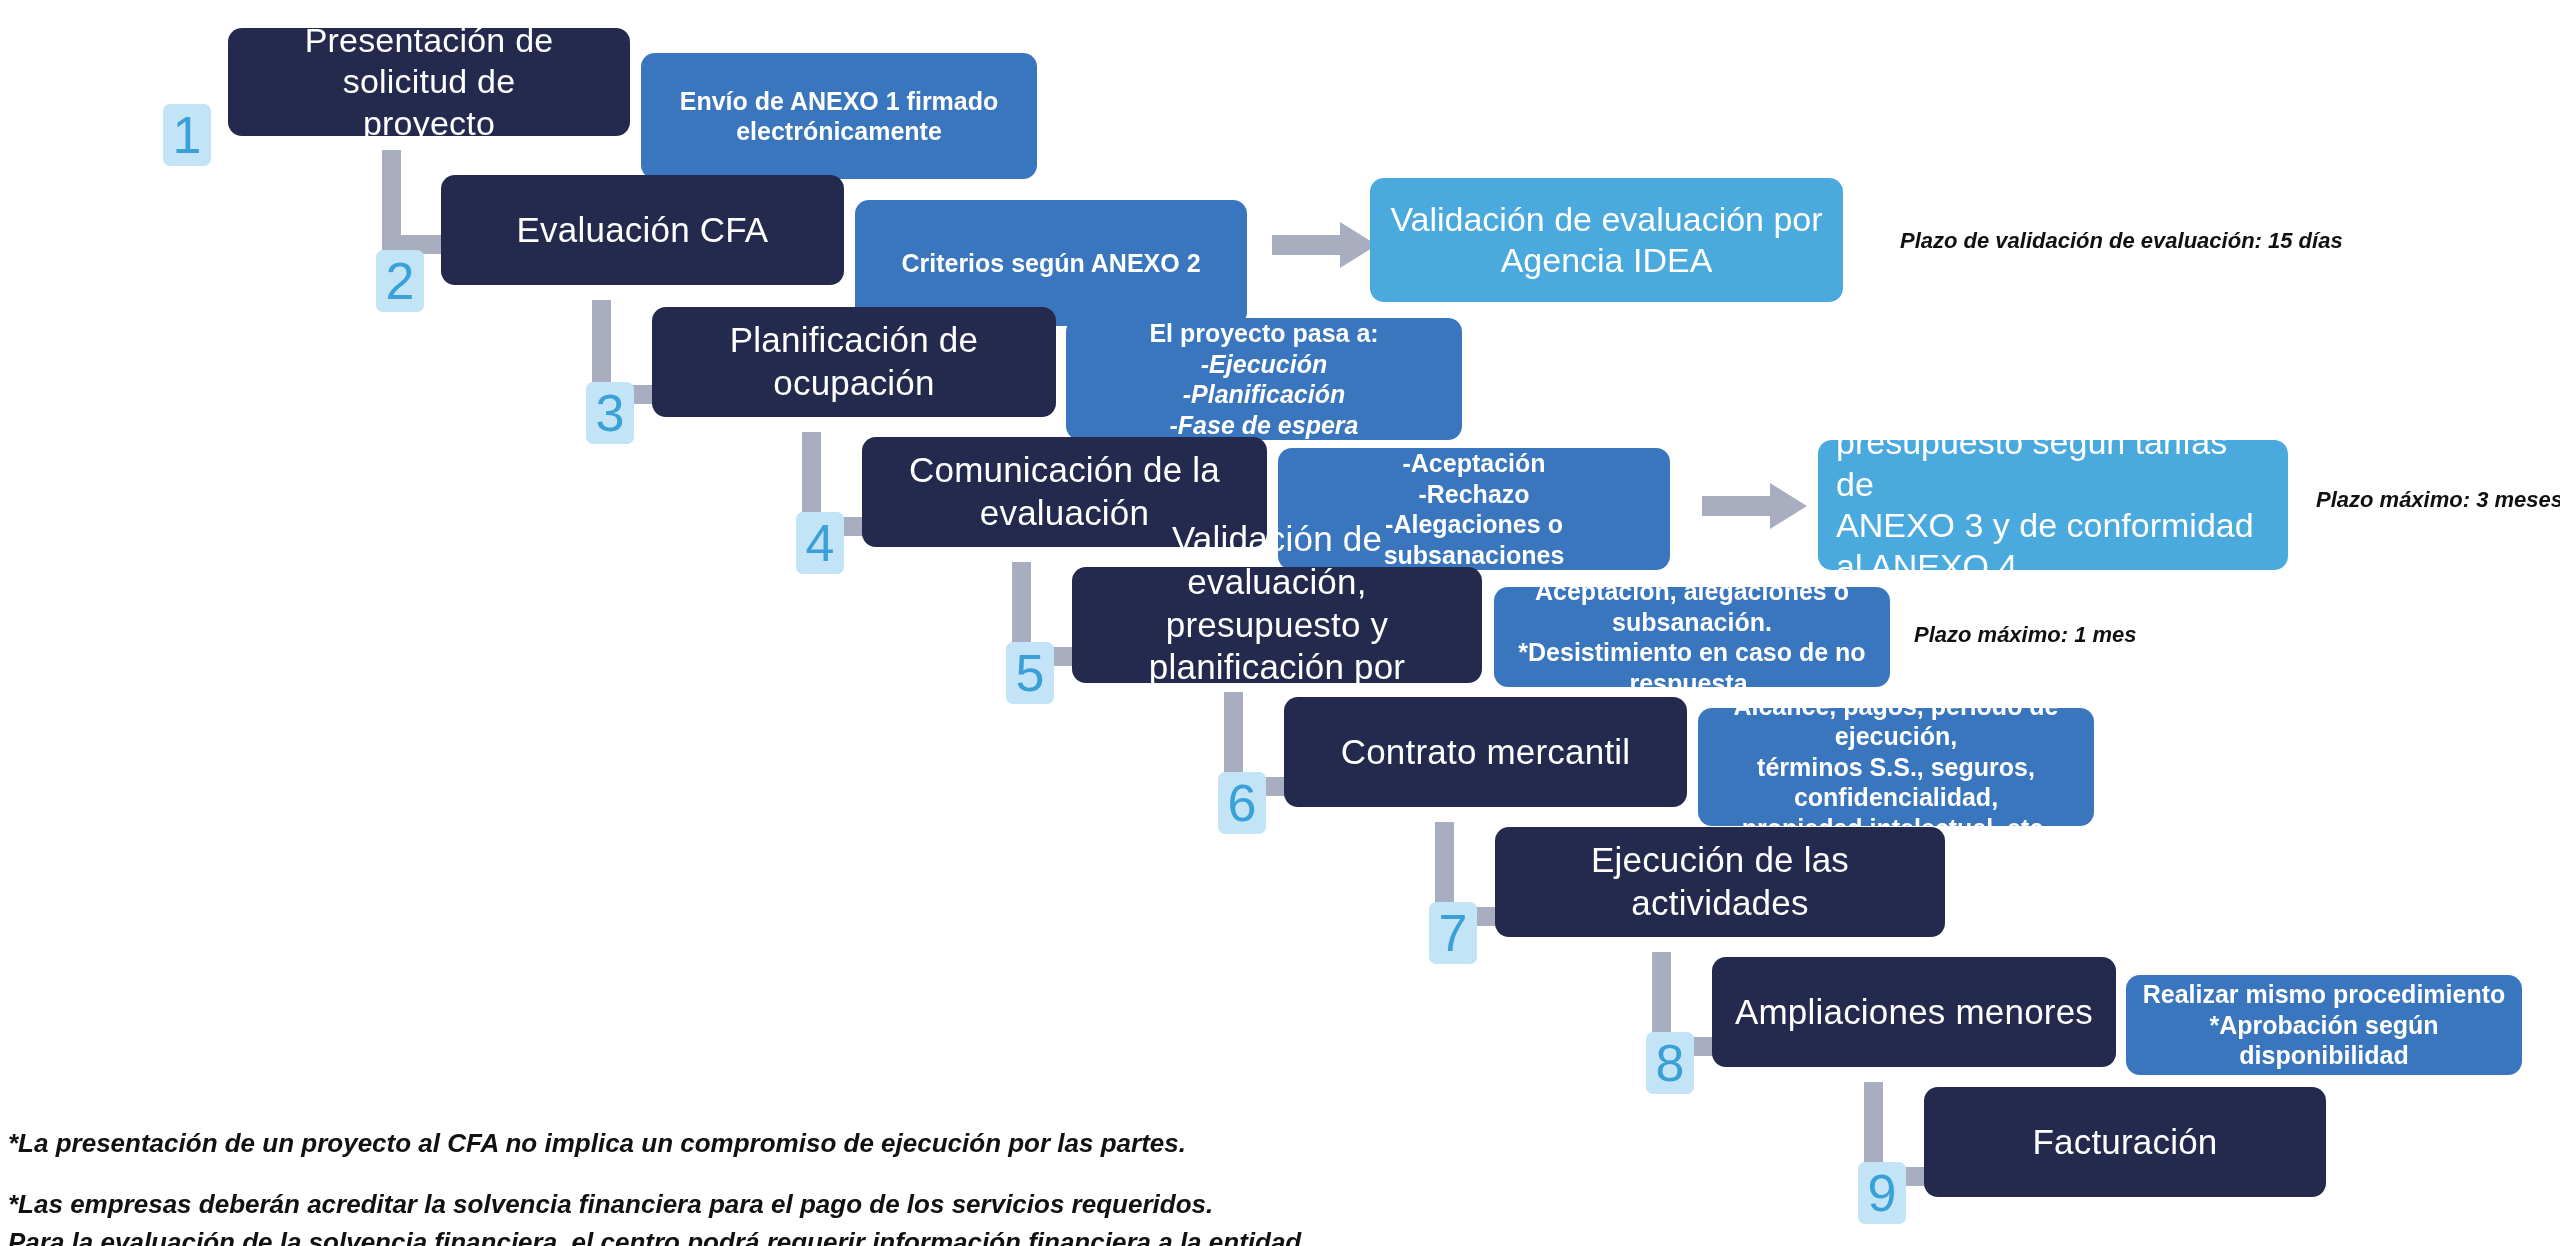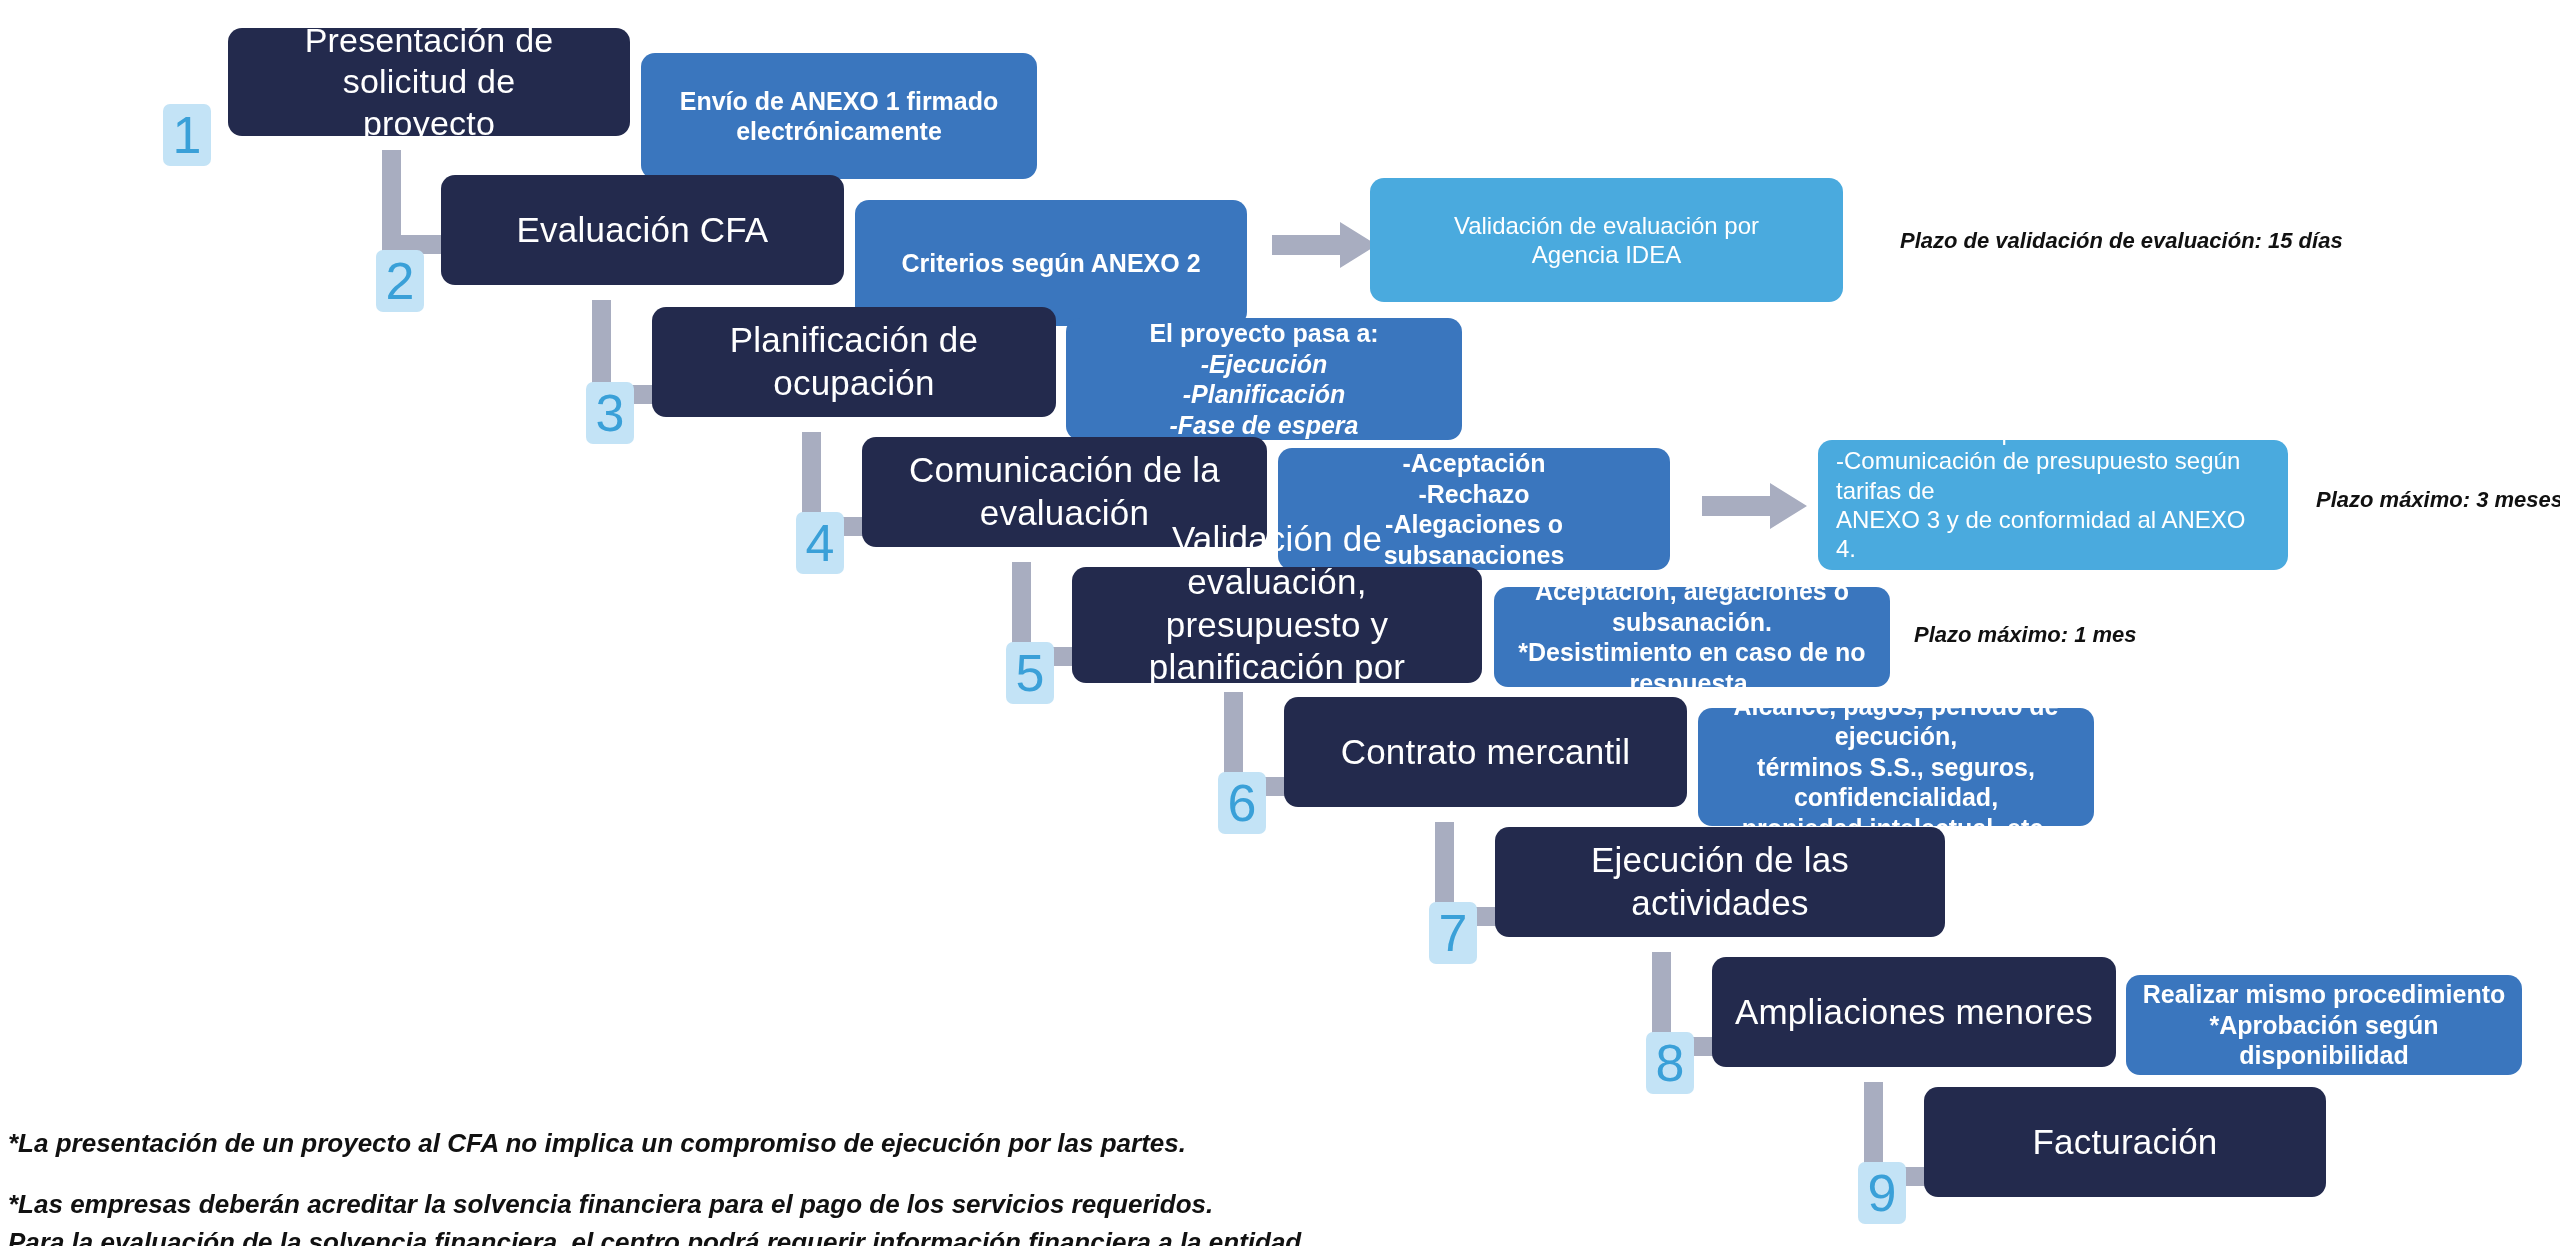--- a/index.html
+++ b/index.html
@@ -12,21 +12,21 @@
 
   
   .box{
     position:absolute;box-sizing:border-box;
     display:flex;align-items:center;justify-content:center;text-align:center;
     border-radius:14px;color:#ffffff;line-height:1.22;
     padding:6px 14px;white-space:pre-line;
   }
   .main-box{background:#232a4d;font-size:35px;font-weight:400;letter-spacing:.2px;}
   .detail-box{background:#3a76be;font-size:25px;font-weight:bold;}
-  .outcome-box{background:#4aaade;font-size:24px;font-weight:400;}
+  .outcome-box{background:#4aaade;font-size:34px;font-weight:400;}
   .outcome-box.left{justify-content:flex-start;text-align:left;}
   .detail-box .ital{font-style:italic;}
 
   
   .badge{
     position:absolute;width:48px;height:62px;background:#c3e3f6;border-radius:7px;
     display:flex;align-items:center;justify-content:center;
     color:#3aa0d8;font-size:52px;font-weight:400;line-height:1;
     font-family:"Liberation Sans","DejaVu Sans",sans-serif;
   }

